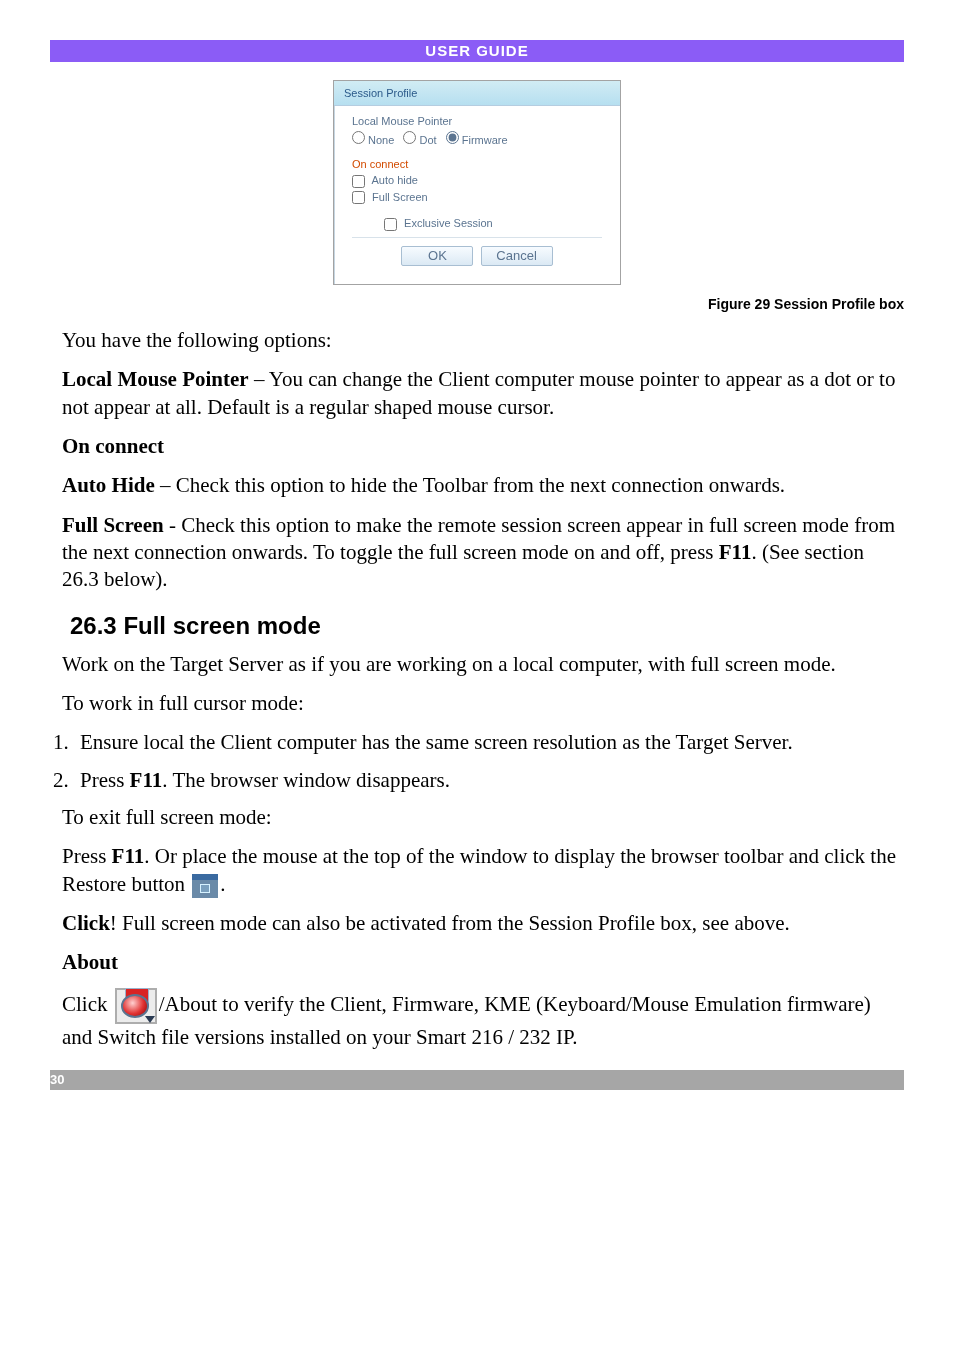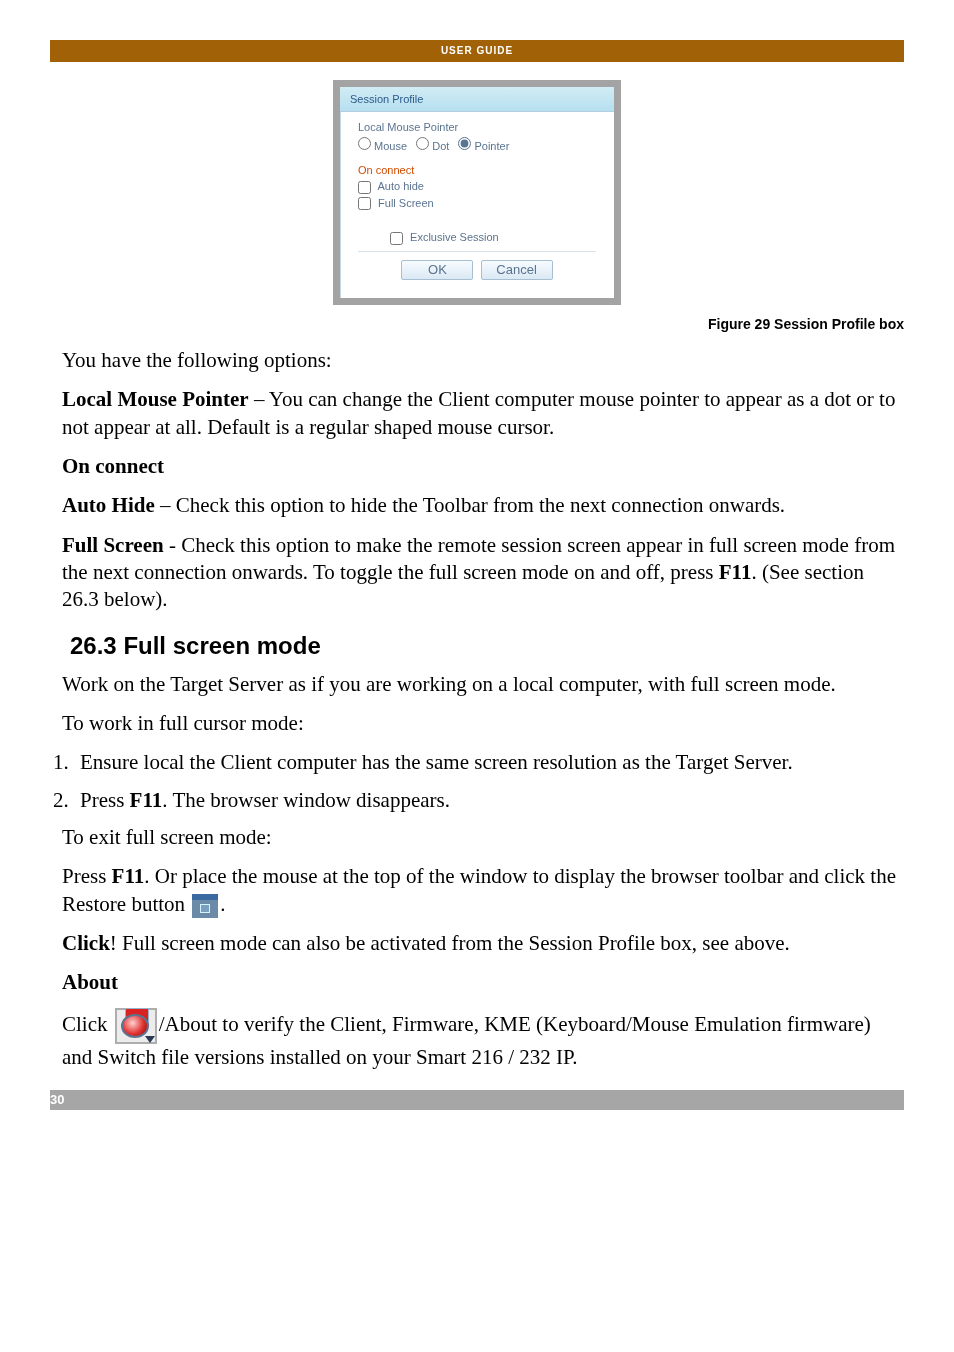--- a/index.html
+++ b/index.html
@@ -7,45 +7,45 @@
     font-family: "Times New Roman", Times, serif;
     font-size: 20px;
     color: #000;
     background: #fff;
     width: 954px;
     margin: 0 auto;
     padding: 40px 50px 20px 50px;
     line-height: 1.3;
   }
   .header-bar {
-    background: #a16207;
+    background: #8b5cf6;
     height: 22px;
     color: #fff;
     font-family: Arial, Helvetica, sans-serif;
-    font-size: 10px;
+    font-size: 15px;
     font-weight: bold;
     text-align: center;
     line-height: 22px;
     letter-spacing: 1px;
   }
   .footer-bar {
     background: #a6a6a6;
     height: 20px;
     color: #fff;
     font-family: Arial, Helvetica, sans-serif;
     font-size: 13px;
     font-weight: bold;
     line-height: 20px;
     margin-top: 18px;
   }
   .dialog-wrap { text-align: center; margin-top: 18px; }
   .dialog {
     display: inline-block;
     width: 288px;
-    border: 7px solid #a3a3a3;
+    border: 1px solid #a3a3a3;
     text-align: left;
     font-family: Tahoma, Arial, sans-serif;
     font-size: 11px;
     background: #fff;
     box-shadow: 1px 1px 0 #c6d6e2 inset;
   }
   .dialog-title {
     background: linear-gradient(#d1ecf4,#b6dff0);
     padding: 5px 10px;
     color: #2b5a8a;
@@ -55,21 +55,21 @@
   .dialog-body {
     padding: 8px 18px 10px 18px;
     color: #5b7490;
   }
   .field-label { color: #5b7490; margin-bottom: 2px; }
   .radio-row { margin-bottom: 10px; }
   .radio-row label { margin-right: 6px; }
   .onconnect { color: #d24b00; margin-bottom: 2px; }
   .cb-row { margin-bottom: 2px; }
   .cb-row input { vertical-align: middle; margin-right: 4px; }
-  .excl { margin-top: 20px; margin-bottom: 6px; padding-left: 32px; }
+  .excl { margin-top: 12px; margin-bottom: 6px; padding-left: 32px; }
   .hr { border-top: 1px solid #d8e2ea; margin: 4px 0 8px 0; }
   .dialog-buttons { text-align: center; padding-bottom: 8px; }
   .dialog-buttons button {
     font-family: Tahoma, Arial, sans-serif;
     font-size: 13px;
     width: 72px;
     height: 20px;
     background: linear-gradient(#f7fbff,#dbe9f4);
     border: 1px solid #a8bed2;
     border-radius: 2px;
@@ -133,23 +133,23 @@
 <div class="header-bar">
   <span>USER GUIDE</span>
 </div>
 
 <div class="dialog-wrap">
   <div class="dialog">
     <div class="dialog-title">Session Profile</div>
     <div class="dialog-body">
       <div class="field-label">Local Mouse Pointer</div>
       <div class="radio-row">
-        <label><input type="radio" name="lmp" style=""> <span>Mouse</span></label>
+        <label><input type="radio" name="lmp" style=""> <span>None</span></label>
         <label><input type="radio" name="lmp" style=""> <span>Dot</span></label>
-        <label><input type="radio" name="lmp" checked="" style=""> <span>Pointer</span></label>
+        <label><input type="radio" name="lmp" checked="" style=""> <span>Firmware</span></label>
       </div>
       <div class="onconnect">On connect</div>
       <div class="cb-row"><label><input type="checkbox" style=""> <span>Auto hide</span></label></div>
       <div class="cb-row"><label><input type="checkbox" style=""> <span>Full Screen</span></label></div>
       <div class="cb-row excl"><label><input type="checkbox" style=""> <span>Exclusive Session</span></label></div>
       <div class="hr"></div>
       <div class="dialog-buttons">
         <button>OK</button>
         <button>Cancel</button>
       </div>

